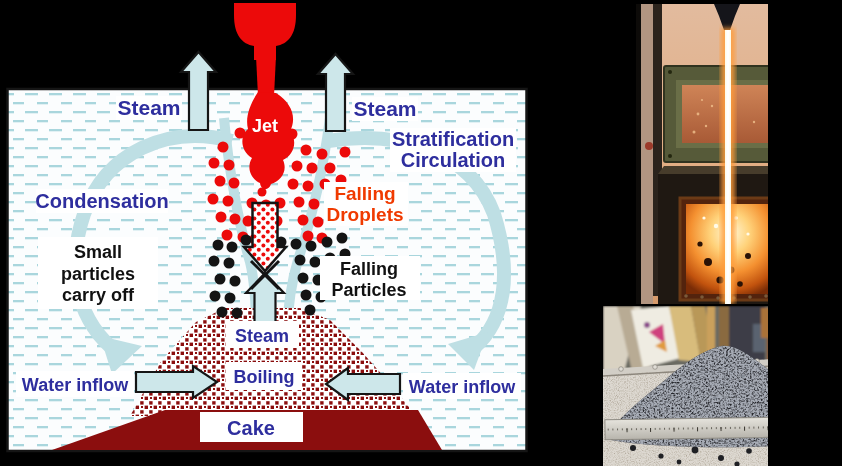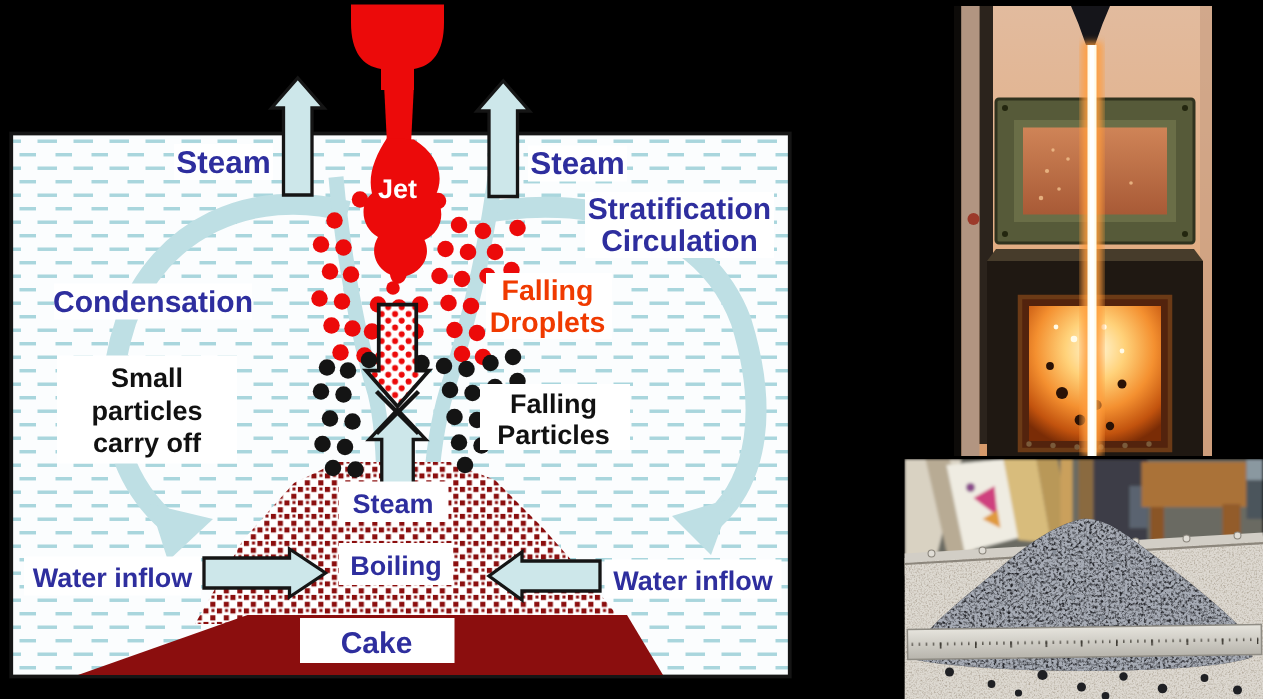--- a/index.html
+++ b/index.html
@@ -1,21 +1,21 @@
 <!DOCTYPE html>
 <html style="--page_bg: #000000; --water_bg: #fbfdfe; --water_dash: #a9d6dd; --label_blue: #2e2e9e; --label_orange: #f03a00; --label_black: #111111; --red: #ec0a0a; --dark_red: #8b0e0e; --arrow_fill: #cde7ea; --circulation: #bedfe4;"><head>
 <meta charset="utf-8">
 <style>
   :root{
     --page_bg:#000000; --water_bg:#fbfdfe; --water_dash:#a9d6dd;
     --label_blue:#2e2e9e; --label_orange:#f03a00; --label_black:#111111;
     --red:#ec0a0a; --dark_red:#8b0e0e; --arrow_fill:#cde7ea; --circulation:#bedfe4;
   }
   html,body{margin:0;padding:0;background:#000;}
-  .stage{position:relative;width:842px;height:466px;background:var(--page_bg);overflow:hidden;
+  .stage{position:relative;width:768px;height:466px;background:var(--page_bg);overflow:hidden;
          font-family:"Liberation Sans", sans-serif;}
   .abs{position:absolute;}
   svg text{font-family:"Liberation Sans", sans-serif;font-weight:bold;}
   .t-blue{fill:var(--label_blue);}
   .t-orange{fill:var(--label_orange);}
   .t-black{fill:var(--label_black);}
   .t-white{fill:#ffffff;}
   .fs21{font-size:21px;} .fs20{font-size:20px;} .fs19{font-size:19px;} .fs18{font-size:18px;}
   .arrow{fill:var(--arrow_fill);stroke:#151515;stroke-width:2.2;}
   .circ{fill:none;stroke:var(--circulation);stroke-width:14;stroke-linecap:butt;}

